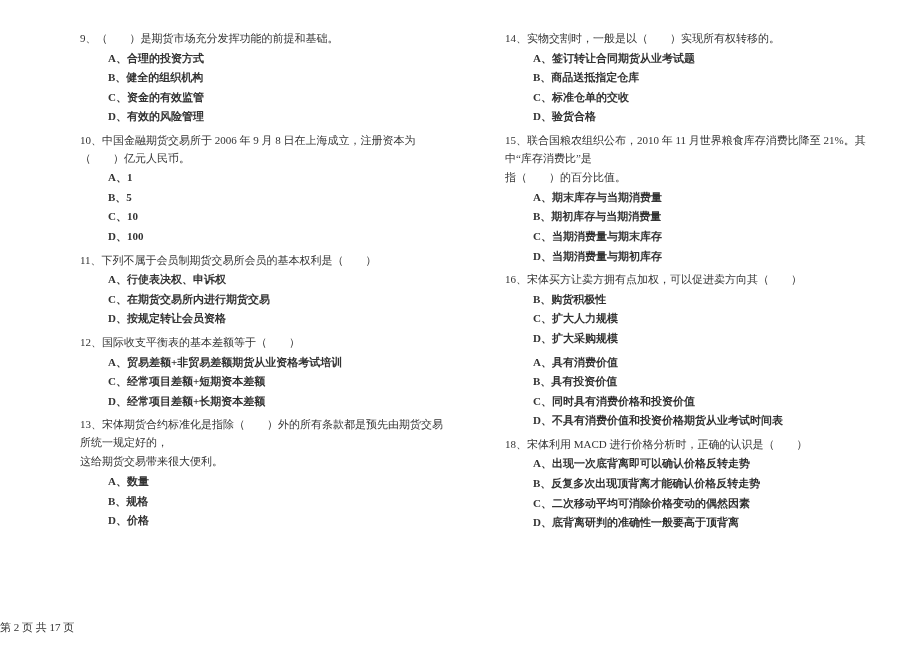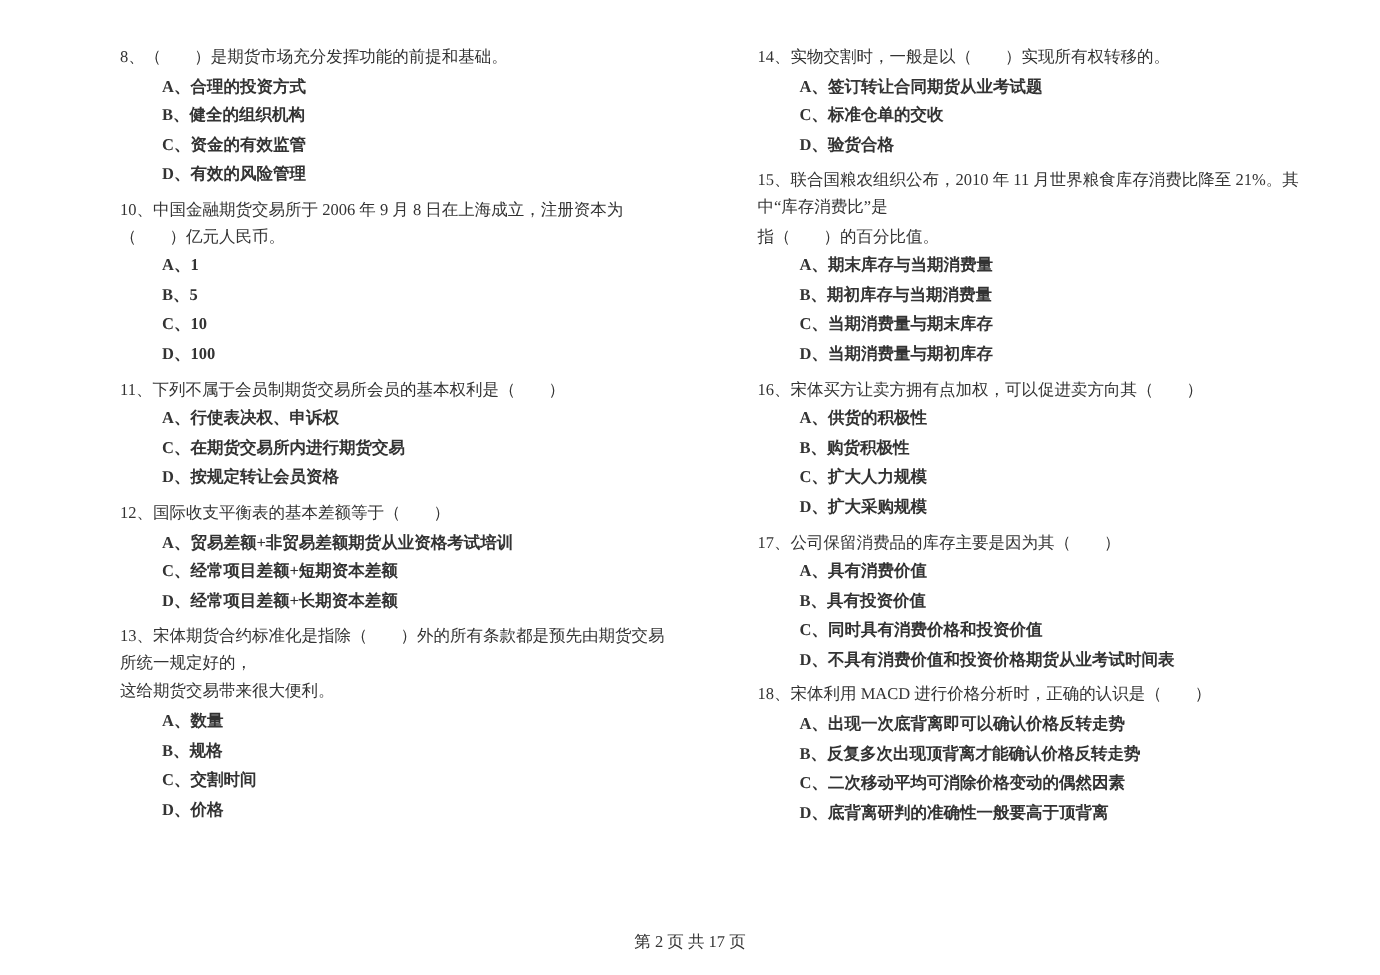--- a/index.html
+++ b/index.html
@@ -37,32 +37,32 @@
       margin-bottom: 2px;
       font-weight: bold;
     }
     .continuation {
       margin-bottom: 2px;
     }
     .footer {
       position: absolute;
       bottom: 15px;
       width: 920px;
-      text-align: center;
+      text-align: left;
       font-size: 11px;
       color: #333;
     }
   </style>
 </head>
 <body>
 
 <div class="page-container">
   <div class="column">
     <div class="question">
-      <div class="question-stem">8、（　　）是期货市场充分发挥功能的前提和基础。</div>
+      <div class="question-stem">9、（　　）是期货市场充分发挥功能的前提和基础。</div>
       <div class="option">A、合理的投资方式</div>
       <div class="option">B、健全的组织机构</div>
       <div class="option">C、资金的有效监管</div>
       <div class="option">D、有效的风险管理</div>
     </div>
 
     <div class="question">
       <div class="question-stem">10、中国金融期货交易所于 2006 年 9 月 8 日在上海成立，注册资本为（　　）亿元人民币。</div>
       <div class="option">A、1</div>
       <div class="option">B、5</div>
@@ -82,52 +82,50 @@
       <div class="option">A、贸易差额+非贸易差额期货从业资格考试培训</div>
       <div class="option">C、经常项目差额+短期资本差额</div>
       <div class="option">D、经常项目差额+长期资本差额</div>
     </div>
 
     <div class="question">
       <div class="question-stem">13、宋体期货合约标准化是指除（　　）外的所有条款都是预先由期货交易所统一规定好的，</div>
       <div class="continuation">这给期货交易带来很大便利。</div>
       <div class="option">A、数量</div>
       <div class="option">B、规格</div>
-      <div class="option">C、交割时间</div>
       <div class="option">D、价格</div>
     </div>
   </div>
 
   <div class="column">
     <div class="question">
       <div class="question-stem">14、实物交割时，一般是以（　　）实现所有权转移的。</div>
       <div class="option">A、签订转让合同期货从业考试题</div>
+      <div class="option">B、商品送抵指定仓库</div>
       <div class="option">C、标准仓单的交收</div>
       <div class="option">D、验货合格</div>
     </div>
 
     <div class="question">
       <div class="question-stem">15、联合国粮农组织公布，2010 年 11 月世界粮食库存消费比降至 21%。其中“库存消费比”是</div>
       <div class="continuation">指（　　）的百分比值。</div>
       <div class="option">A、期末库存与当期消费量</div>
       <div class="option">B、期初库存与当期消费量</div>
       <div class="option">C、当期消费量与期末库存</div>
       <div class="option">D、当期消费量与期初库存</div>
     </div>
 
     <div class="question">
       <div class="question-stem">16、宋体买方让卖方拥有点加权，可以促进卖方向其（　　）</div>
-      <div class="option">A、供货的积极性</div>
       <div class="option">B、购货积极性</div>
       <div class="option">C、扩大人力规模</div>
       <div class="option">D、扩大采购规模</div>
     </div>
 
     <div class="question">
-      <div class="question-stem">17、公司保留消费品的库存主要是因为其（　　）</div>
       <div class="option">A、具有消费价值</div>
       <div class="option">B、具有投资价值</div>
       <div class="option">C、同时具有消费价格和投资价值</div>
       <div class="option">D、不具有消费价值和投资价格期货从业考试时间表</div>
     </div>
 
     <div class="question">
       <div class="question-stem">18、宋体利用 MACD 进行价格分析时，正确的认识是（　　）</div>
       <div class="option">A、出现一次底背离即可以确认价格反转走势</div>
       <div class="option">B、反复多次出现顶背离才能确认价格反转走势</div>

